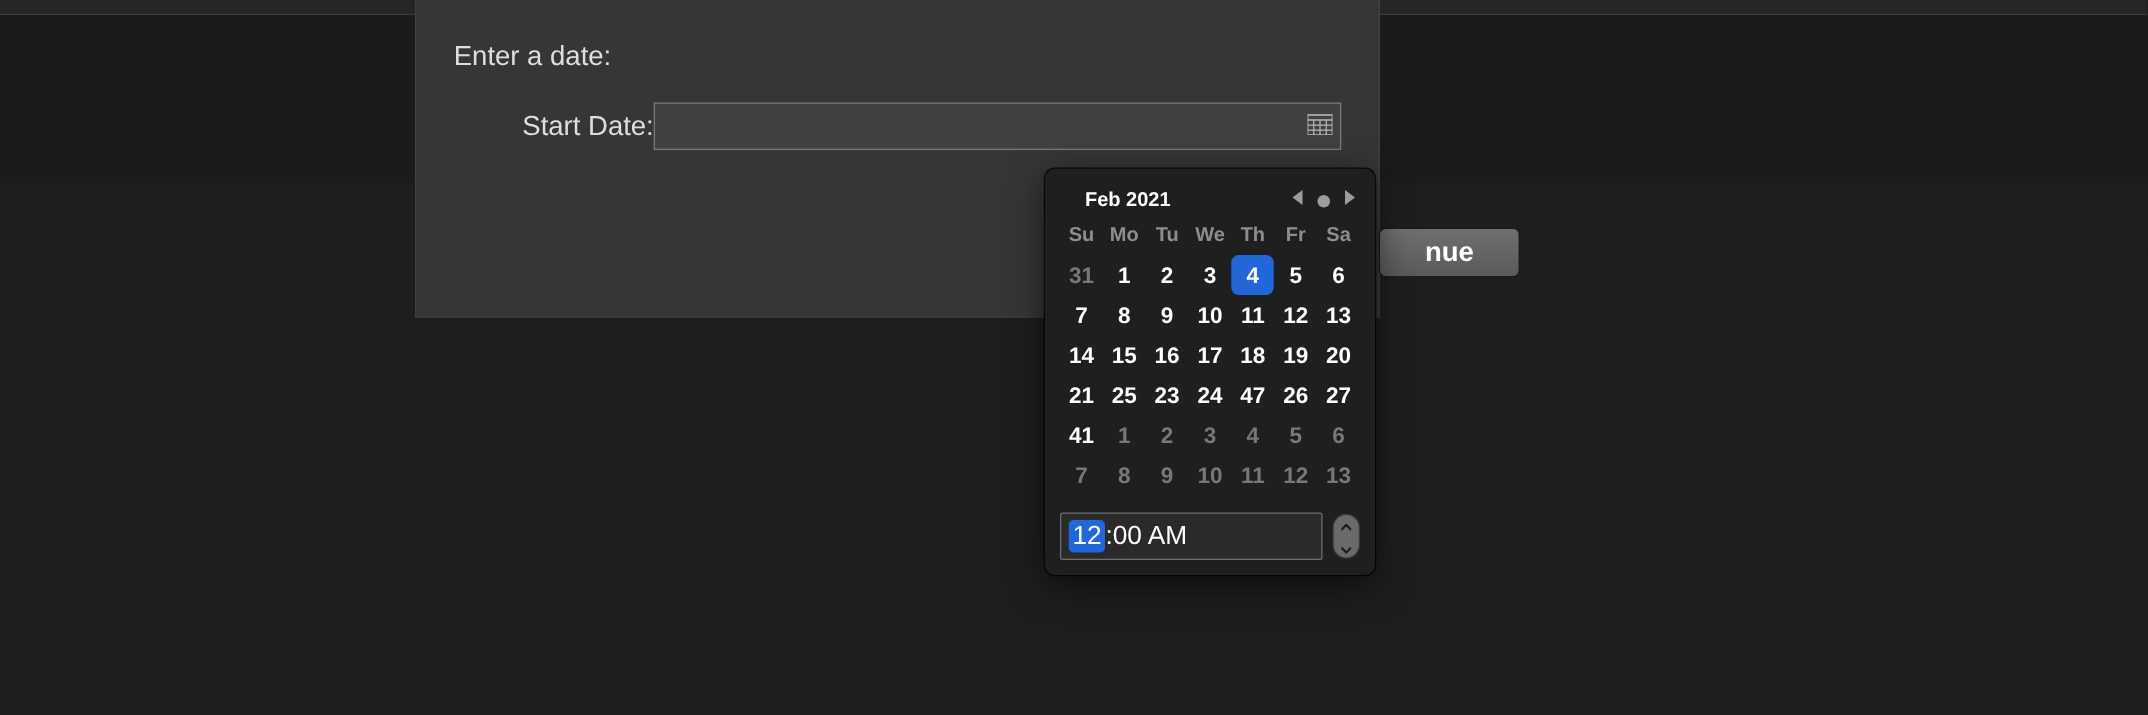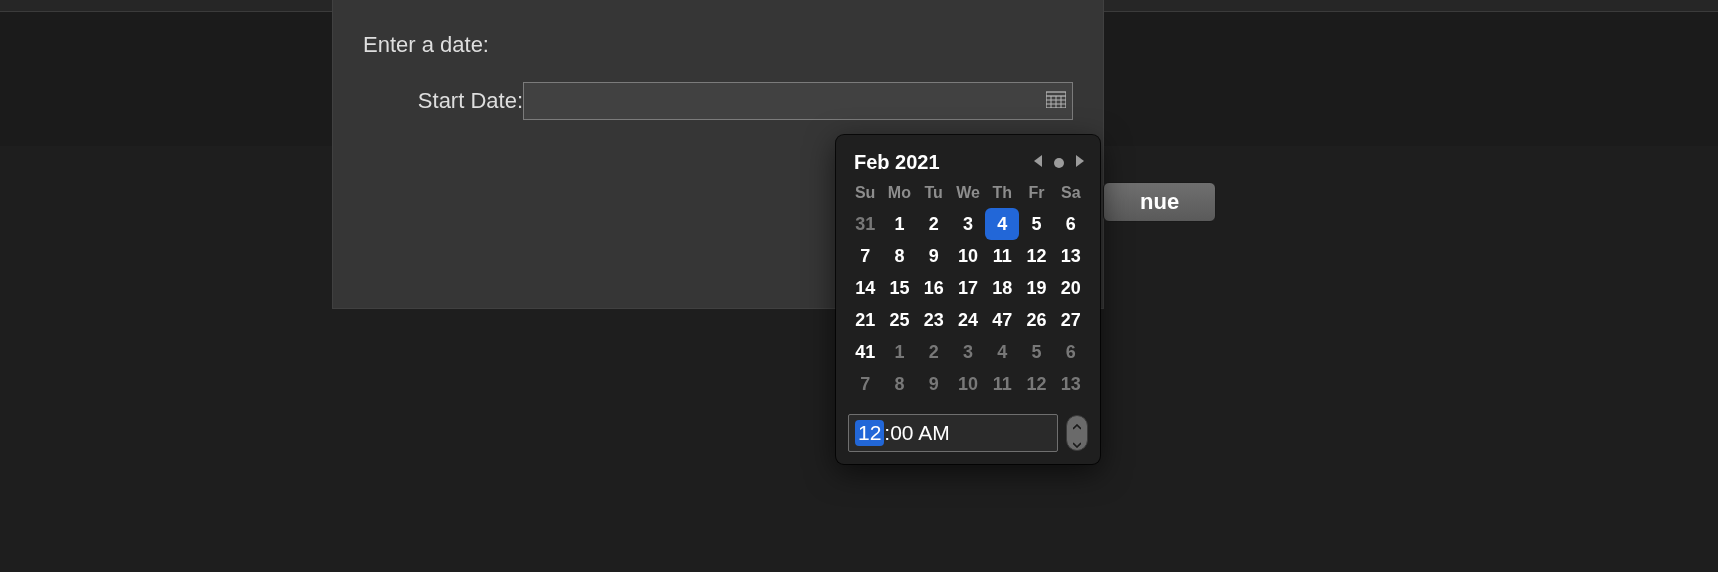--- a/index.html
+++ b/index.html
@@ -32,21 +32,21 @@
       top: 146px;
       height: 500px;
       background: #1e1e1e;
     }
 
     .dialog-panel {
       position: absolute;
       left: 332px;
       top: 0;
       width: 772px;
-      height: 309px;
+      height: 254px;
       background: #363636;
       border: 1px solid #404040;
       border-top: none;
       padding: 32px 30px;
     }
 
     .prompt-label {
       font-size: 22px;
       color: #dedede;
       margin-bottom: 24px;
@@ -127,23 +127,24 @@
     }
 
     .month-header {
       display: flex;
       align-items: center;
       justify-content: space-between;
       padding: 4px 2px 10px 6px;
     }
 
     .month-title {
-      font-size: 20px;
+      font-size: 16px;
       font-weight: 700;
       color: #ffffff;
+      margin-left: 14px;
     }
 
     .nav-controls {
       display: flex;
       align-items: center;
       gap: 10px;
     }
 
     .nav-arrow {
       cursor: pointer;

